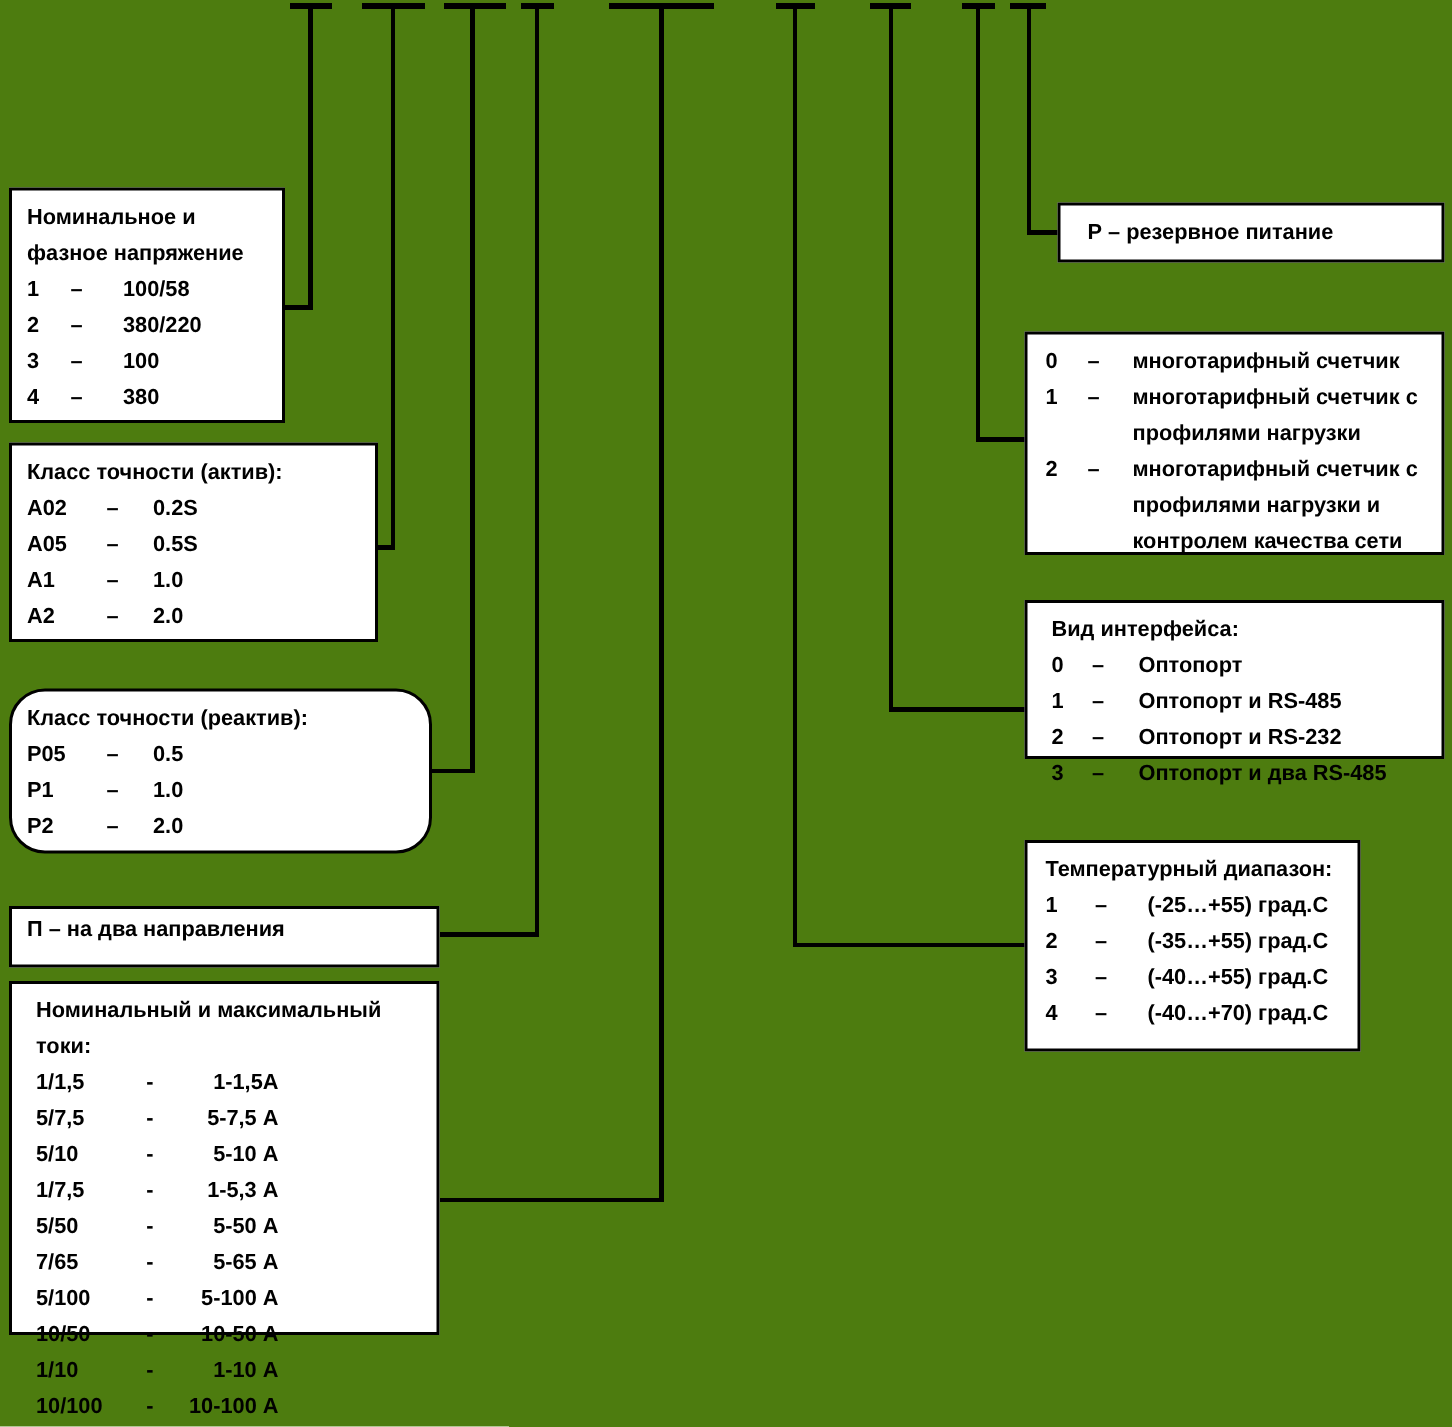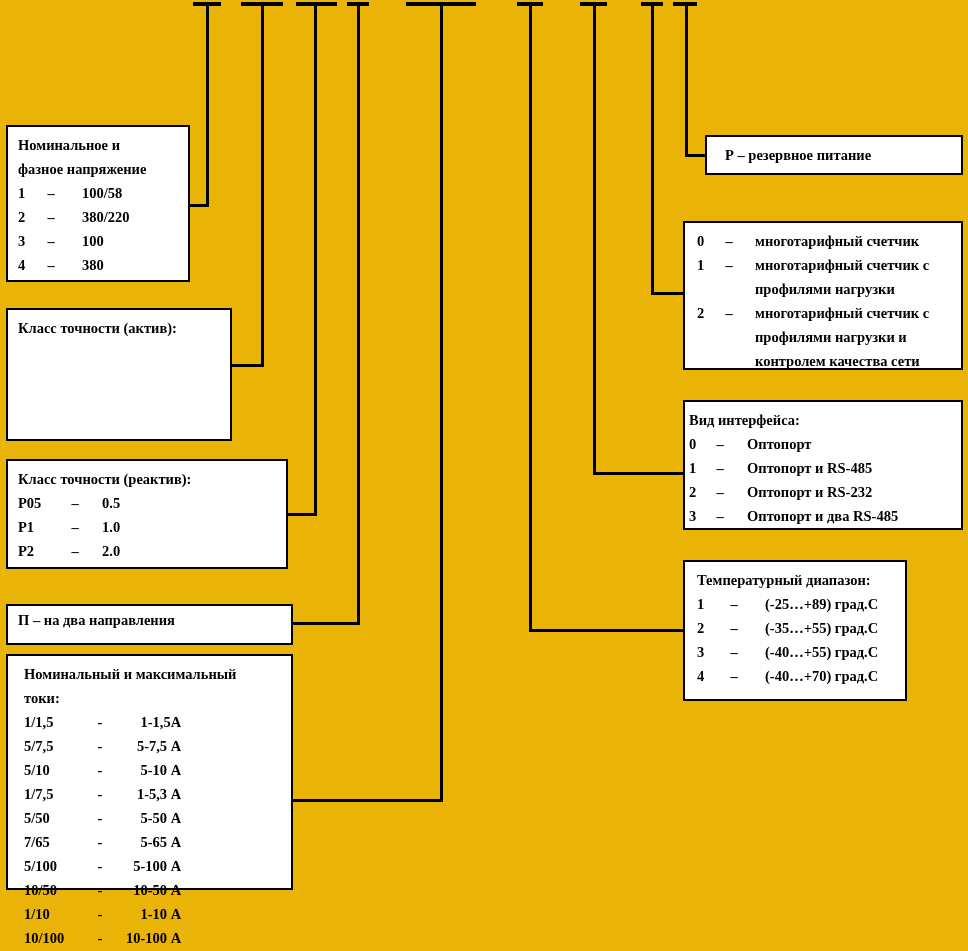--- a/index.html
+++ b/index.html
@@ -5,22 +5,22 @@
 <style>
   html, body {
     margin: 0;
     padding: 0;
     background: #ffffff;
   }
   #diagram-root {
     position: relative;
     width: 968px;
     height: 951px;
-    background: #eab308;
-    font-family: Liberation Serif, serif;
+    background: #4d7c0f;
+    font-family: Liberation Sans, sans-serif;
     overflow: hidden;
   }
   .connector-layer {
     position: absolute;
     left: 0;
     top: 0;
     width: 968px;
     height: 951px;
     pointer-events: none;
   }
@@ -141,25 +141,47 @@
           <div class="cell-val">100</div>
         </div>
         <div class="row">
           <div class="cell-key">4</div>
           <div class="cell-dash">–</div>
           <div class="cell-val">380</div>
         </div>
       </div>
   </div>
 
-  <div class="box accuracy" style="left:6px; top:308px; width:226px; height:133px;">
+  <div class="box accuracy" style="left:6px; top:295px; width:246px; height:133px;">
     <div class="box-title">Класс точности (актив):</div>
-  </div>
-
-  <div class="box accuracy" style="left:6px; top:459px; width:282px; height:110px;">
+    <div class="rows">
+        <div class="row">
+          <div class="cell-key">А02</div>
+          <div class="cell-dash">–</div>
+          <div class="cell-val">0.2S</div>
+        </div>
+        <div class="row">
+          <div class="cell-key">А05</div>
+          <div class="cell-dash">–</div>
+          <div class="cell-val">0.5S</div>
+        </div>
+        <div class="row">
+          <div class="cell-key">А1</div>
+          <div class="cell-dash">–</div>
+          <div class="cell-val">1.0</div>
+        </div>
+        <div class="row">
+          <div class="cell-key">А2</div>
+          <div class="cell-dash">–</div>
+          <div class="cell-val">2.0</div>
+        </div>
+      </div>
+  </div>
+
+  <div class="box accuracy" style="left:6px; top:459px; width:282px; height:110px;border-radius:24px;">
     <div class="box-title">Класс точности (реактив):</div>
     <div class="rows">
         <div class="row">
           <div class="cell-key">Р05</div>
           <div class="cell-dash">–</div>
           <div class="cell-val">0.5</div>
         </div>
         <div class="row">
           <div class="cell-key">Р1</div>
           <div class="cell-dash">–</div>
@@ -251,21 +273,21 @@
           <div class="cell-val">многотарифный счетчик с профилями нагрузки</div>
         </div>
         <div class="row">
           <div class="cell-key">2</div>
           <div class="cell-dash">–</div>
           <div class="cell-val">многотарифный счетчик с профилями нагрузки и контролем качества сети</div>
         </div>
       </div>
   </div>
 
-  <div class="box simple-key" style="left:683px; top:400px; width:280px; height:130px; padding-left:4px;">
+  <div class="box simple-key" style="left:683px; top:400px; width:280px; height:106px; padding-left:16px;">
     <div class="box-title">Вид интерфейса:</div>
     <div class="rows">
         <div class="row">
           <div class="cell-key">0</div>
           <div class="cell-dash">–</div>
           <div class="cell-val">Оптопорт</div>
         </div>
         <div class="row">
           <div class="cell-key">1</div>
           <div class="cell-dash">–</div>
@@ -283,21 +305,21 @@
         </div>
       </div>
   </div>
 
   <div class="box temp" style="left:683px; top:560px; width:224px; height:141px; padding-left:12px;">
     <div class="box-title">Температурный диапазон:</div>
     <div class="rows">
         <div class="row">
           <div class="cell-key">1</div>
           <div class="cell-dash">–</div>
-          <div class="cell-val">(-25…+89) град.С</div>
+          <div class="cell-val">(-25…+55) град.С</div>
         </div>
         <div class="row">
           <div class="cell-key">2</div>
           <div class="cell-dash">–</div>
           <div class="cell-val">(-35…+55) град.С</div>
         </div>
         <div class="row">
           <div class="cell-key">3</div>
           <div class="cell-dash">–</div>
           <div class="cell-val">(-40…+55) град.С</div>

